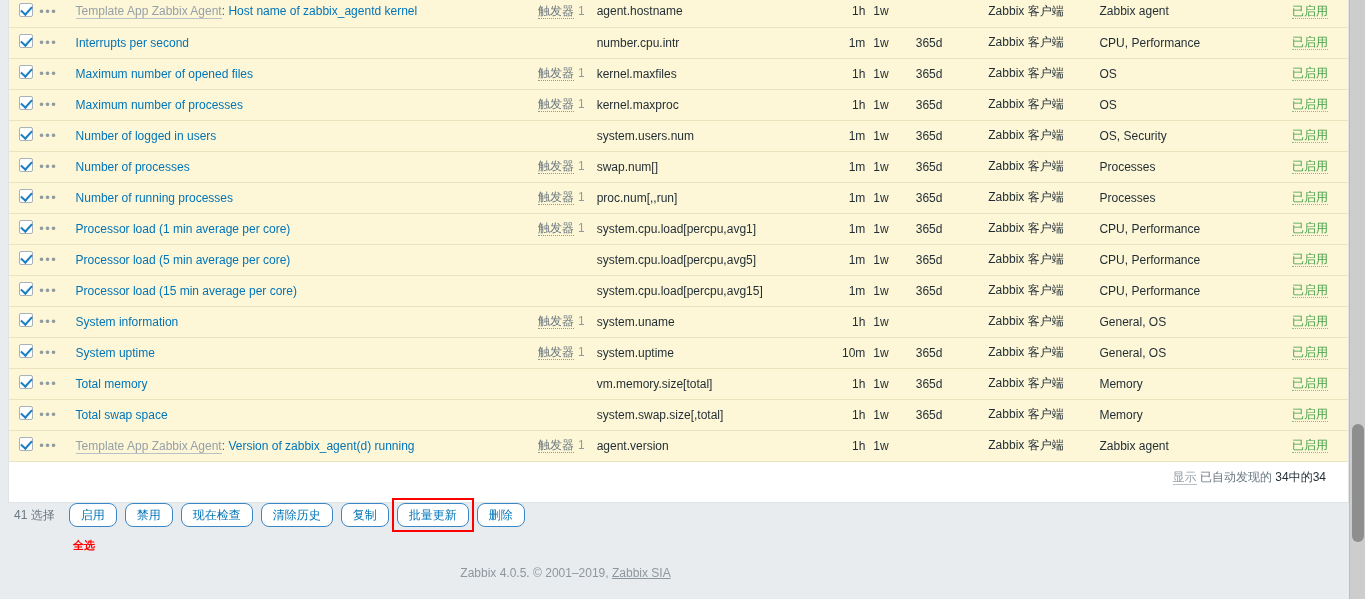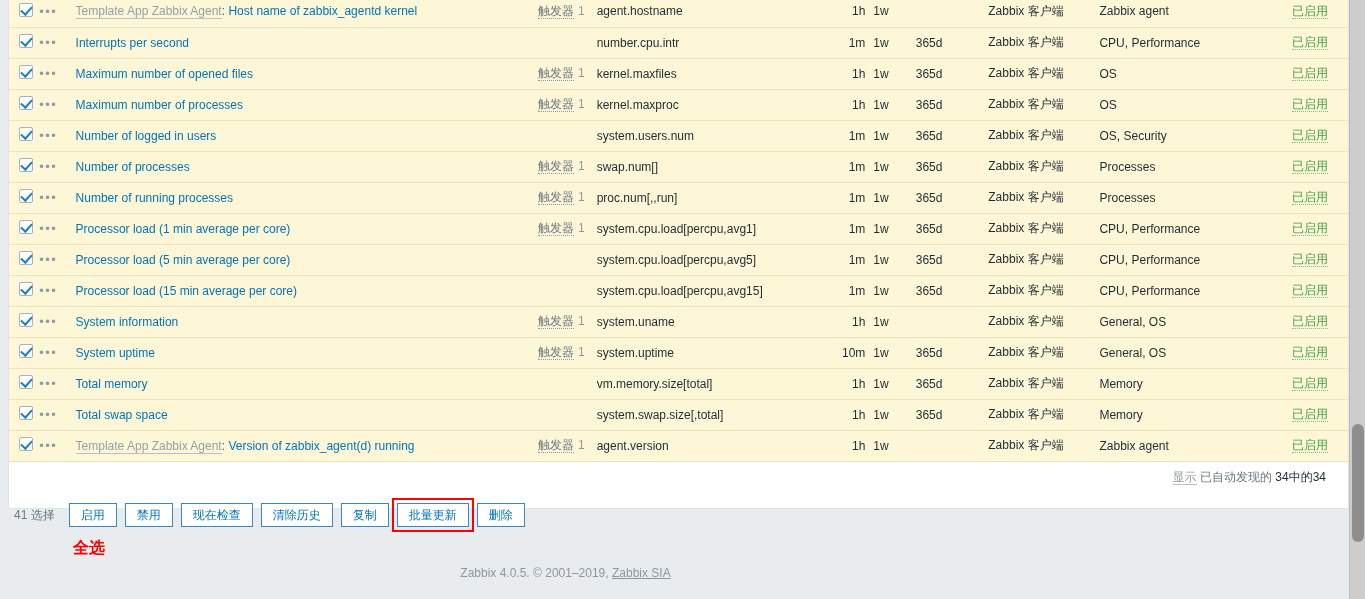--- a/index.html
+++ b/index.html
@@ -87,21 +87,21 @@
   .status-en {
     color: #43a047;
     border-bottom: 1px dotted #7cc47f;
     cursor: pointer;
   }
 
   
   .table-foot {
     background: #fff;
     border-top: 1px solid #ebe3bd;
-    height: 47px;
+    height: 41px;
     line-height: 31px;
     text-align: right;
     padding-right: 22px;
     font-size: 12px;
     color: #1f2c33;
   }
   .foot-label { color: #97a1a7; border-bottom: 1px solid #b9c1c6; cursor:pointer; }
   .foot-mid { color: #6b7880; }
 
   
@@ -110,21 +110,21 @@
     left: 8px; top: 503px; width: 1341px;
     display: flex; align-items: center;
     gap: 8px;
     padding-left: 6px;
   }
   .sel-count { color: #6b7880; font-size: 12px; margin-right: 6px; white-space: nowrap; }
   .btn {
     background: #fff;
     border: 1px solid #3a87c8;
     color: #0275b8;
-    border-radius: 0;
+    border-radius: 8px;
     padding: 4px 11px;
     font-size: 12px;
     font-family: inherit;
     line-height: 14px;
     cursor: pointer;
     white-space: nowrap;
   }
   .btn-wrap { position: relative; display: inline-block; }
   .btn-wrap.highlight::after {
     content: "";
@@ -132,21 +132,21 @@
     left: -5px; top: -5px; right: -5px; bottom: -5px;
     border: 2px solid #ff0000;
     pointer-events: none;
   }
 
   .annot {
     position: absolute;
     left: 73px; top: 538px;
     color: #ff0000;
     font-weight: bold;
-    font-size: 16px;
+    font-size: 11px;
     white-space: nowrap;
   }
 
   
   .pagefoot {
     position: absolute;
     left: 0; top: 566px; width: 1131px;
     text-align: center;
     color: #8d979d;
     font-size: 12px;

